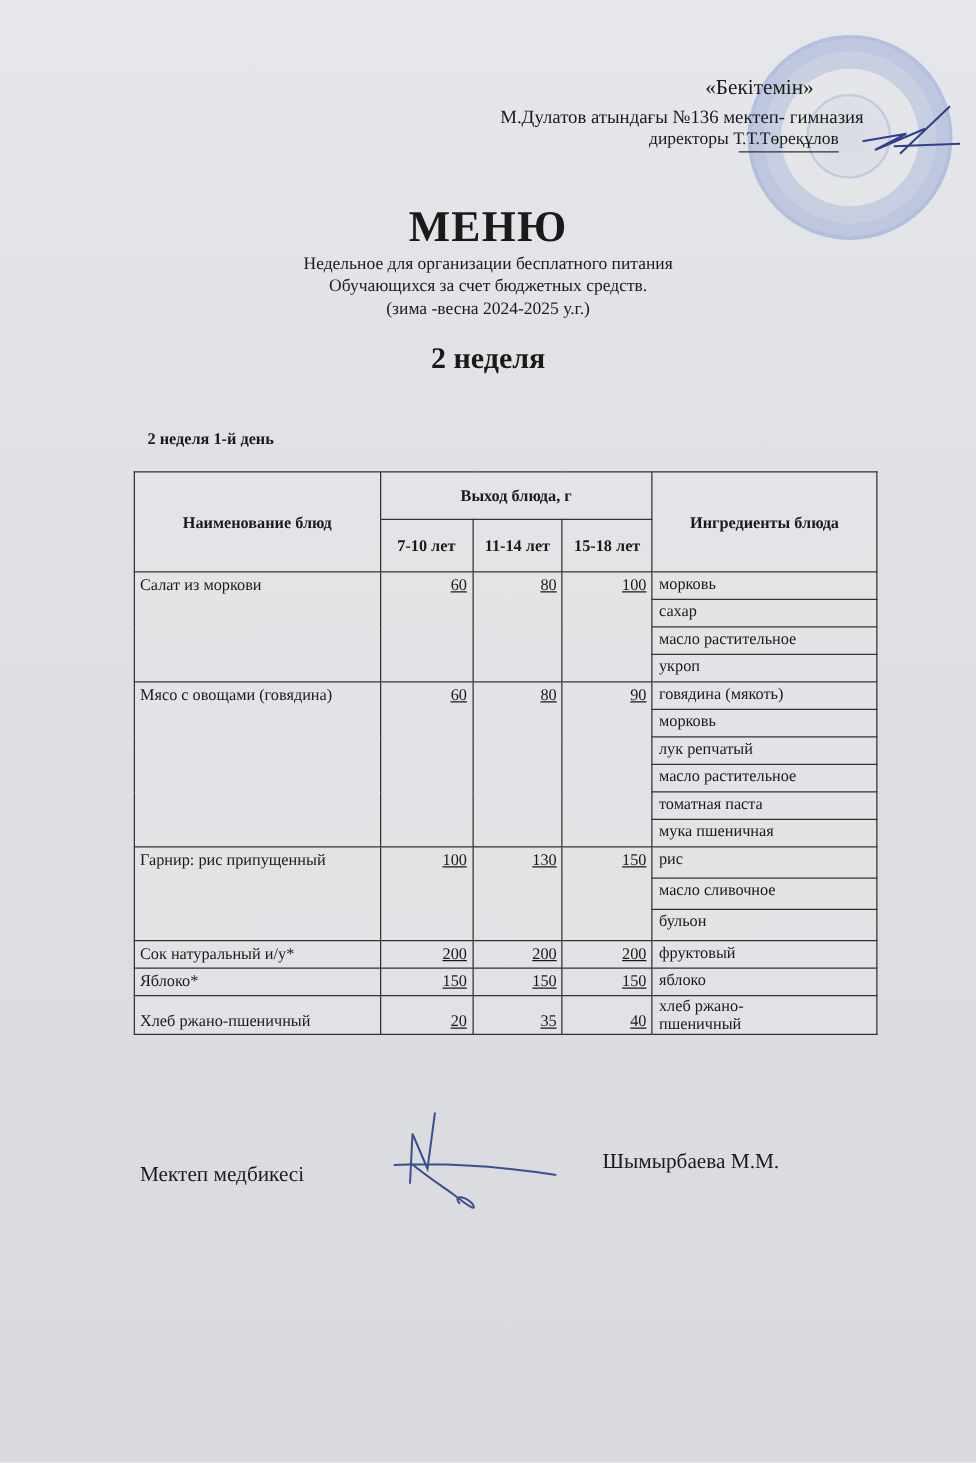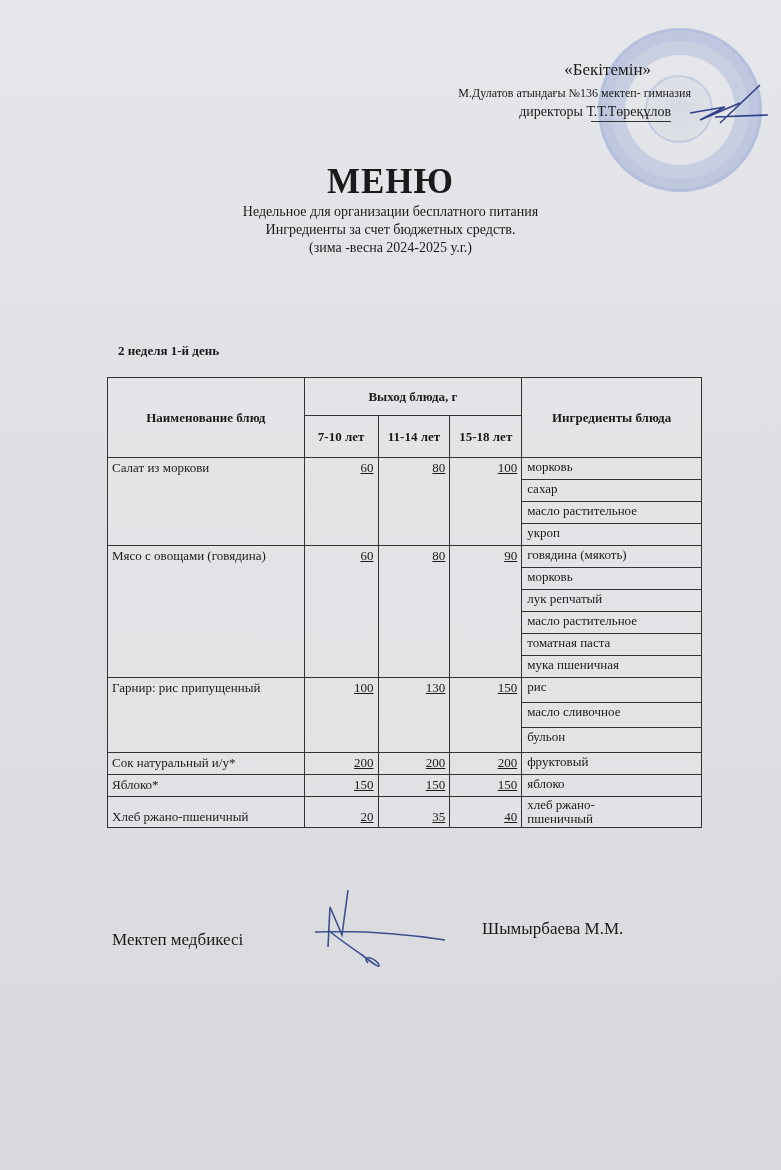--- a/index.html
+++ b/index.html
@@ -9,21 +9,21 @@
       font-family: "Liberation Serif", serif;
       color: #1a1a1a;
       position: relative;
     }
     .page { position: absolute; inset: 0; }
     .approve {
       position: absolute; top: 60px; right: 90px; width: 360px;
       text-align: right;
     }
     .approve .t1 { font-size: 17px; position: absolute; right: 40px; top: 0; white-space: nowrap; }
-    .approve .t2 { font-size: 12px; position: absolute; right: 0px; top: 26px; white-space: nowrap; text-align: right; }
+    .approve .t2 { font-size: 15px; position: absolute; right: 0px; top: 26px; white-space: nowrap; text-align: right; }
     .approve .t3 { font-size: 14px; position: absolute; right: 20px; top: 44px; white-space: nowrap; }
     .approve .line { position: absolute; right: 20px; top: 61px; width: 80px; border-bottom: 1px solid #333; }
     .stamp {
       position: absolute; left: 598px; top: 28px; width: 158px; height: 158px;
       border-radius: 50%;
       border: 3px solid rgba(90,120,200,0.35);
       box-shadow: inset 0 0 0 10px rgba(130,150,210,0.12), inset 0 0 0 22px rgba(255,255,255,0), inset 0 0 0 24px rgba(110,140,205,0.25);
     }
     .stamp-inner {
       position: absolute; left: 645px; top: 75px; width: 64px; height: 64px; border-radius: 50%;
@@ -66,22 +66,23 @@
     <div class="t3">директоры Т.Т.Төреқұлов</div>
     <div class="line"></div>
   </div>
 
   <svg class="sig-top" width="90" height="60">
     <path d="M10 38 L45 32 L20 45 L60 28 M40 48 L80 10 M35 42 L88 40" stroke="#2f3f8a" stroke-width="1.6" fill="none"></path>
   </svg>
 
   <div class="title">МЕНЮ</div>
   <div class="sub sub1">Недельное для организации бесплатного питания</div>
-  <div class="sub sub2">Ингредиенты за счет бюджетных средств.</div>
+  <div class="sub sub2">Обучающихся за счет бюджетных средств.</div>
   <div class="sub sub3">(зима -весна 2024-2025 у.г.)</div>
+  <div class="week">2 неделя</div>
   <div class="day">2 неделя 1-й день</div>
 
   <table>
     <colgroup>
       <col style="width:197px">
         <col style="width:74px">
         <col style="width:72px">
         <col style="width:72px">
         <col style="width:180px">
     </colgroup>

